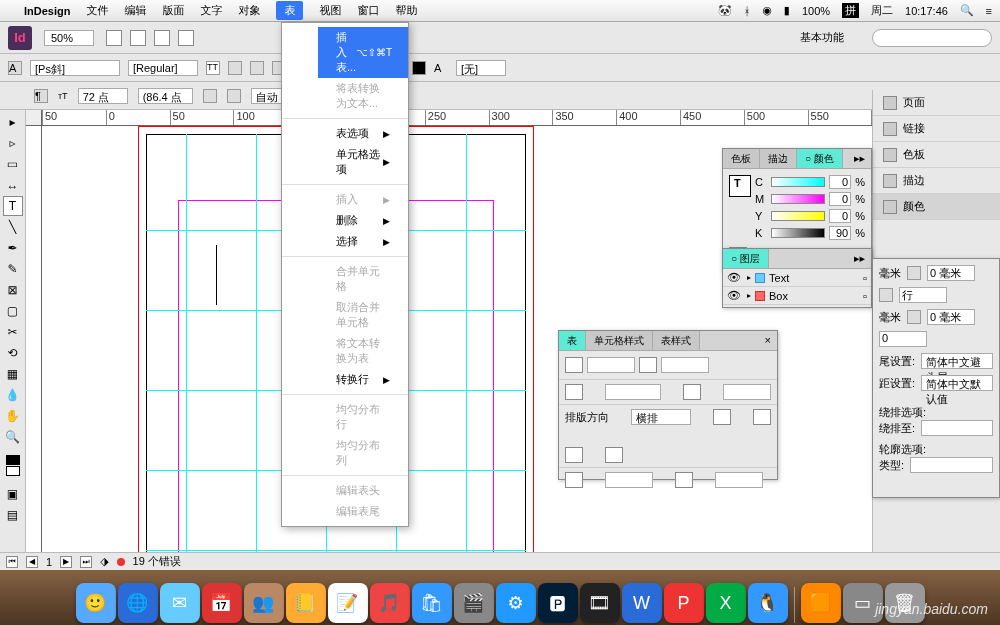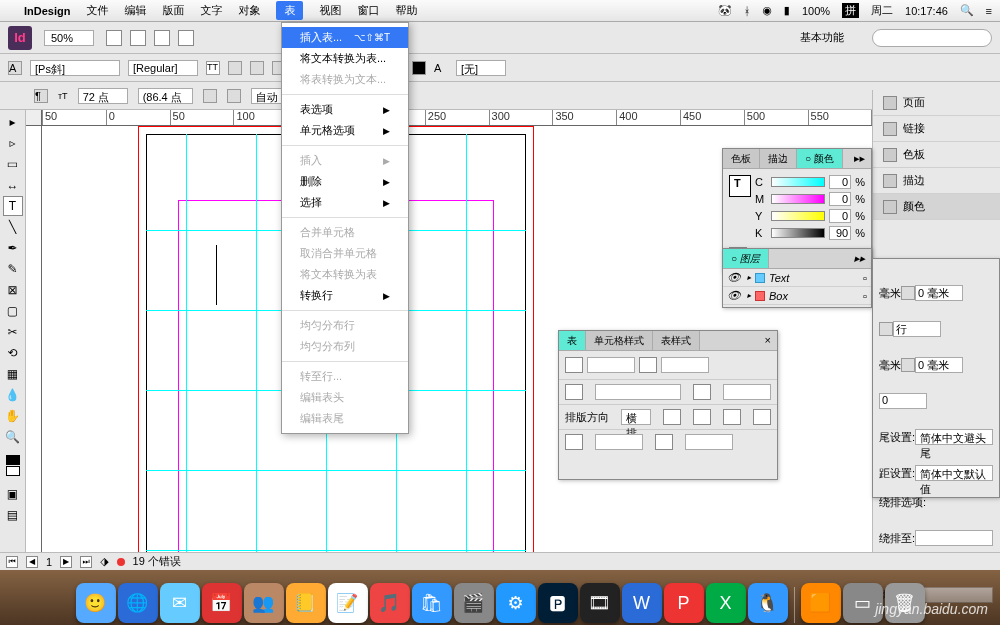--- a/index.html
+++ b/index.html
@@ -56,21 +56,21 @@
 
 .page { position:absolute; top:24px; left:120px; width:380px; height:510px; background:#fff; border:1px solid #000; }
 .bleed { position:absolute; top:16px; left:112px; width:396px; height:526px; border:1px solid #f00; }
 .margin { position:absolute; top:90px; left:152px; width:316px; height:400px; border:1px solid #f0f; }
 .guide-v { position:absolute; top:24px; bottom:0; width:1px; background:#0ff; }
 .guide-h { position:absolute; left:120px; width:380px; height:1px; background:#0ff; }
 .cursor-line { position:absolute; top:135px; left:190px; width:1px; height:60px; background:#000; }
 
 
 .dropdown { position:absolute; top:22px; left:281px; width:128px; background:#fff; border:1px solid #999; box-shadow:2px 2px 8px rgba(0,0,0,0.3); z-index:100; padding:4px 0; }
-.dd-item { padding:3px 18px 3px 18px; display:flex; justify-content:space-between; align-items:center; color:#000; }
+.dd-item { padding:3px 18px 3px 18px; display:flex; justify-content:space-between; align-items:center; color:#000;margin-left:36px; }
 .dd-item.hl { background:#3478f6; color:#fff; }
 .dd-item.dis { color:#aaa; }
 .dd-item .arrow { font-size:9px; }
 .dd-sep { height:1px; background:#ddd; margin:4px 0; }
 .dd-item .shortcut { font-size:10px; }
 
 
 .panel-dock { position:absolute; top:90px; right:0; width:128px; background:#e8e8e8; border-left:1px solid #bbb; bottom:55px; }
 .dock-item { height:26px; display:flex; align-items:center; gap:6px; padding:0 10px; border-bottom:1px solid #d0d0d0; }
 .dock-item .ico { width:14px; height:14px; background:#ccc; border:1px solid #888; }
@@ -87,36 +87,36 @@
 .color-panel { top:148px; right:128px; width:150px; }
 .color-row { display:flex; align-items:center; gap:4px; margin-bottom:3px; }
 .color-row .lbl { width:12px; }
 .color-row .bar { flex:1; height:10px; background:linear-gradient(to right,#fff,#000); border:1px solid #888; }
 .color-row .val { width:22px; border:1px solid #aaa; background:#fff; text-align:right; padding-right:2px; }
 .spectrum { height:14px; background:linear-gradient(to right,red,yellow,lime,cyan,blue,magenta,red); margin-top:4px; border:1px solid #888; }
 .swatch-t { width:22px; height:22px; border:1px solid #000; background:#fff; position:relative; display:inline-block; }
 .swatch-t::after { content:"T"; position:absolute; top:1px; left:4px; font-weight:bold; }
 .swatch-none { width:18px; height:18px; border:1px solid #888; background:linear-gradient(to bottom right,#fff 45%,red 45%,red 55%,#fff 55%); display:inline-block; }
 
-.layers-panel { top:248px; right:128px; width:150px; height:60px;font-style:italic; }
+.layers-panel { top:248px; right:128px; width:150px; height:60px; }
 .layer-row { display:flex; align-items:center; gap:4px; padding:2px 4px; border-bottom:1px solid #d0d0d0; }
 .layer-row .eye { width:12px; text-align:center; }
 .layer-row .sw { width:10px; height:10px; background:#6cf; border:1px solid #39c; }
 .layer-row .sw.r { background:#f66; border-color:#c33; }
 .layer-row .arr { font-size:8px; }
 
 .misc-panel { top:258px; right:0; width:128px; height:240px; padding:6px; }
-.misc-row { display:flex; align-items:center; gap:0; margin-bottom:6px; font-size:10px;margin-top:20px; }
+.misc-row { display:flex; align-items:center; gap:6px; margin-bottom:6px; font-size:10px; }
 .mini-field { width:48px; height:16px; border:1px solid #aaa; background:#fff; padding:0 2px; }
 .mini-select { border:1px solid #aaa; background:#fff; padding:1px 4px; flex:1; height:16px; }
 
 .table-panel { top:330px; right:222px; width:220px; height:150px; }
 .table-panel .icon-grid { display:flex; flex-wrap:wrap; gap:4px; padding:6px; }
 .table-panel .tg-ico { width:18px; height:16px; border:1px solid #888; background:#fff; }
-.table-panel .section { border-top:1px solid #ccc; padding:4px 6px; display:flex; gap:12px; flex-wrap:wrap; align-items:center; }
+.table-panel .section { border-top:1px solid #ccc; padding:4px 6px; display:flex; gap:22px; flex-wrap:wrap; align-items:center; }
 
 
 .status-bar { position:absolute; bottom:55px; left:0; right:0; height:18px; background:#e8e8e8; border-top:1px solid #bbb; display:flex; align-items:center; padding:0 6px; gap:8px; font-size:10px; }
 .nav-btn { width:12px; height:12px; border:1px solid #888; background:#fff; display:flex; align-items:center; justify-content:center; font-size:8px; }
 .err-dot { width:8px; height:8px; border-radius:50%; background:#e33; display:inline-block; }
 
 
 .dock-wrap { position:absolute; bottom:0; left:0; right:0; height:55px; display:flex; align-items:flex-end; justify-content:center; gap:2px; padding-bottom:2px; background:linear-gradient(rgba(120,80,50,0.3),rgba(60,40,25,0.8)); }
 .dock-ico { width:40px; height:40px; border-radius:8px; background:#888; box-shadow:0 2px 4px rgba(0,0,0,0.4); display:flex; align-items:center; justify-content:center; font-size:18px; color:#fff; }
 .dock-sep { width:1px; height:36px; background:rgba(255,255,255,0.4); margin:0 4px; }
@@ -268,23 +268,20 @@
     <div class="guide-h" style="top:440px"></div>
     <div class="cursor-line"></div>
   </div>
 </div>
 
 <div class="dropdown" id="dd">
     <div class="dd-item hl">
       <span>插入表...</span>
       <span class="shortcut">⌥⇧⌘T</span>
     </div>
-    <div class="dd-item">
-      <span>将文本转换为表...</span>
-    </div>
     <div class="dd-item dis">
       <span>将表转换为文本...</span>
     </div>
     <div class="dd-sep"></div>
     <div class="dd-item">
       <span>表选项</span>
       <span class="arrow">▶</span>
     </div>
     <div class="dd-item">
       <span>单元格选项</span>
@@ -318,23 +315,20 @@
       <span class="arrow">▶</span>
     </div>
     <div class="dd-sep"></div>
     <div class="dd-item dis">
       <span>均匀分布行</span>
     </div>
     <div class="dd-item dis">
       <span>均匀分布列</span>
     </div>
     <div class="dd-sep"></div>
-    <div class="dd-item dis">
-      <span>转至行...</span>
-    </div>
     <div class="dd-item dis">
       <span>编辑表头</span>
     </div>
     <div class="dd-item dis">
       <span>编辑表尾</span>
     </div>
   </div>
 
 <div class="panel-dock" id="dock">
     <div class="dock-item">

